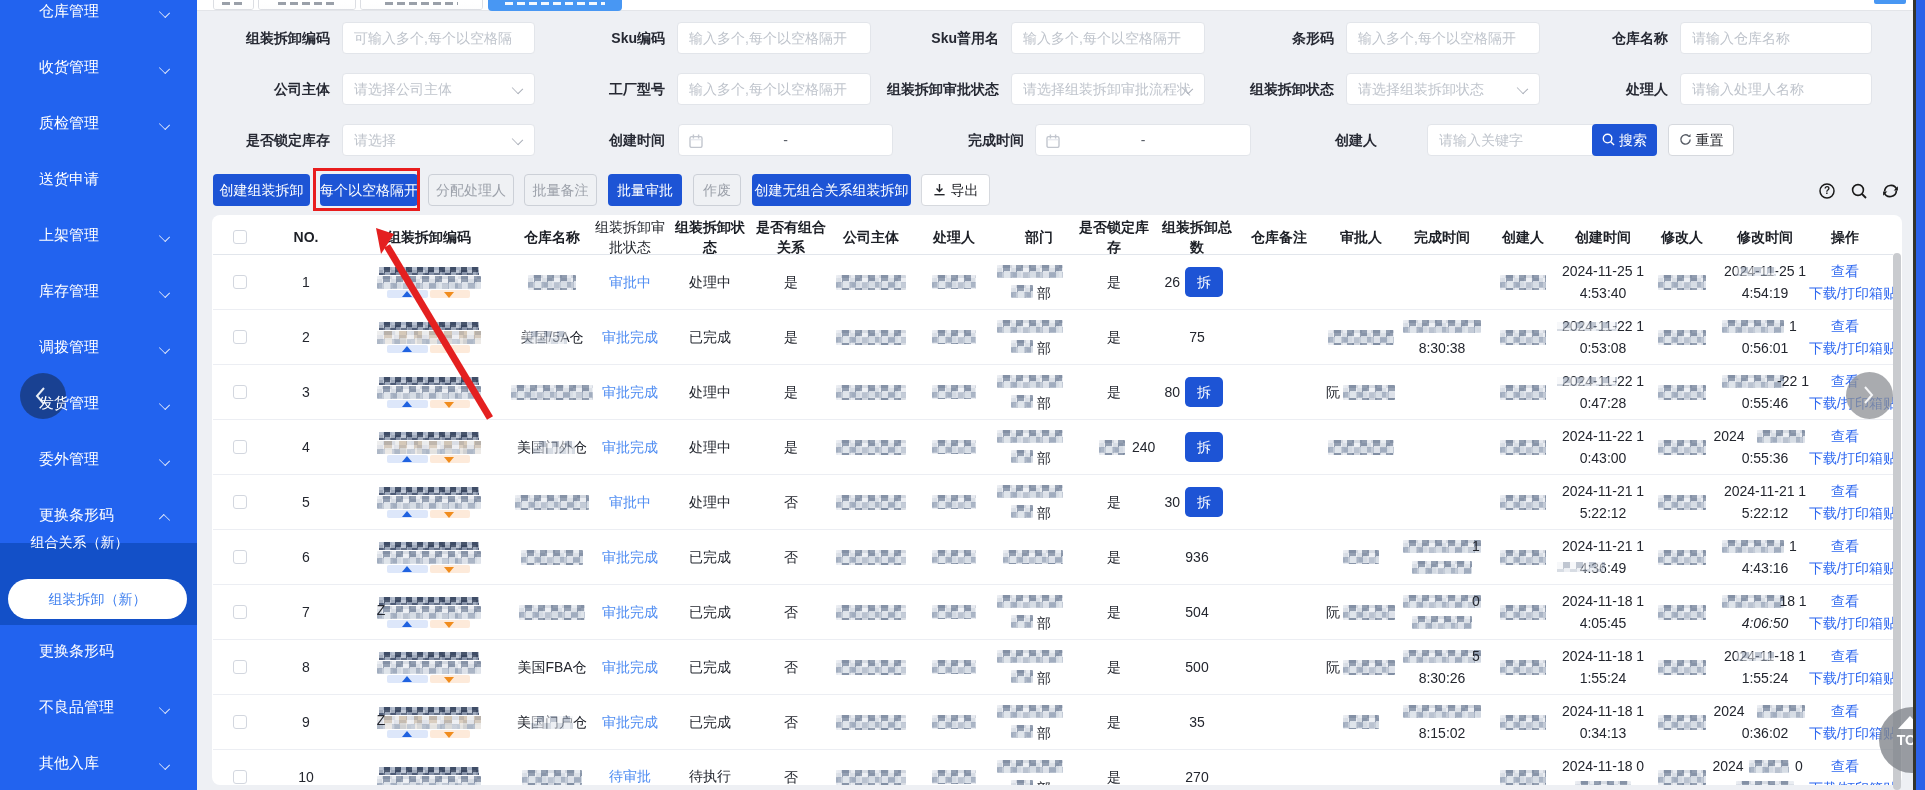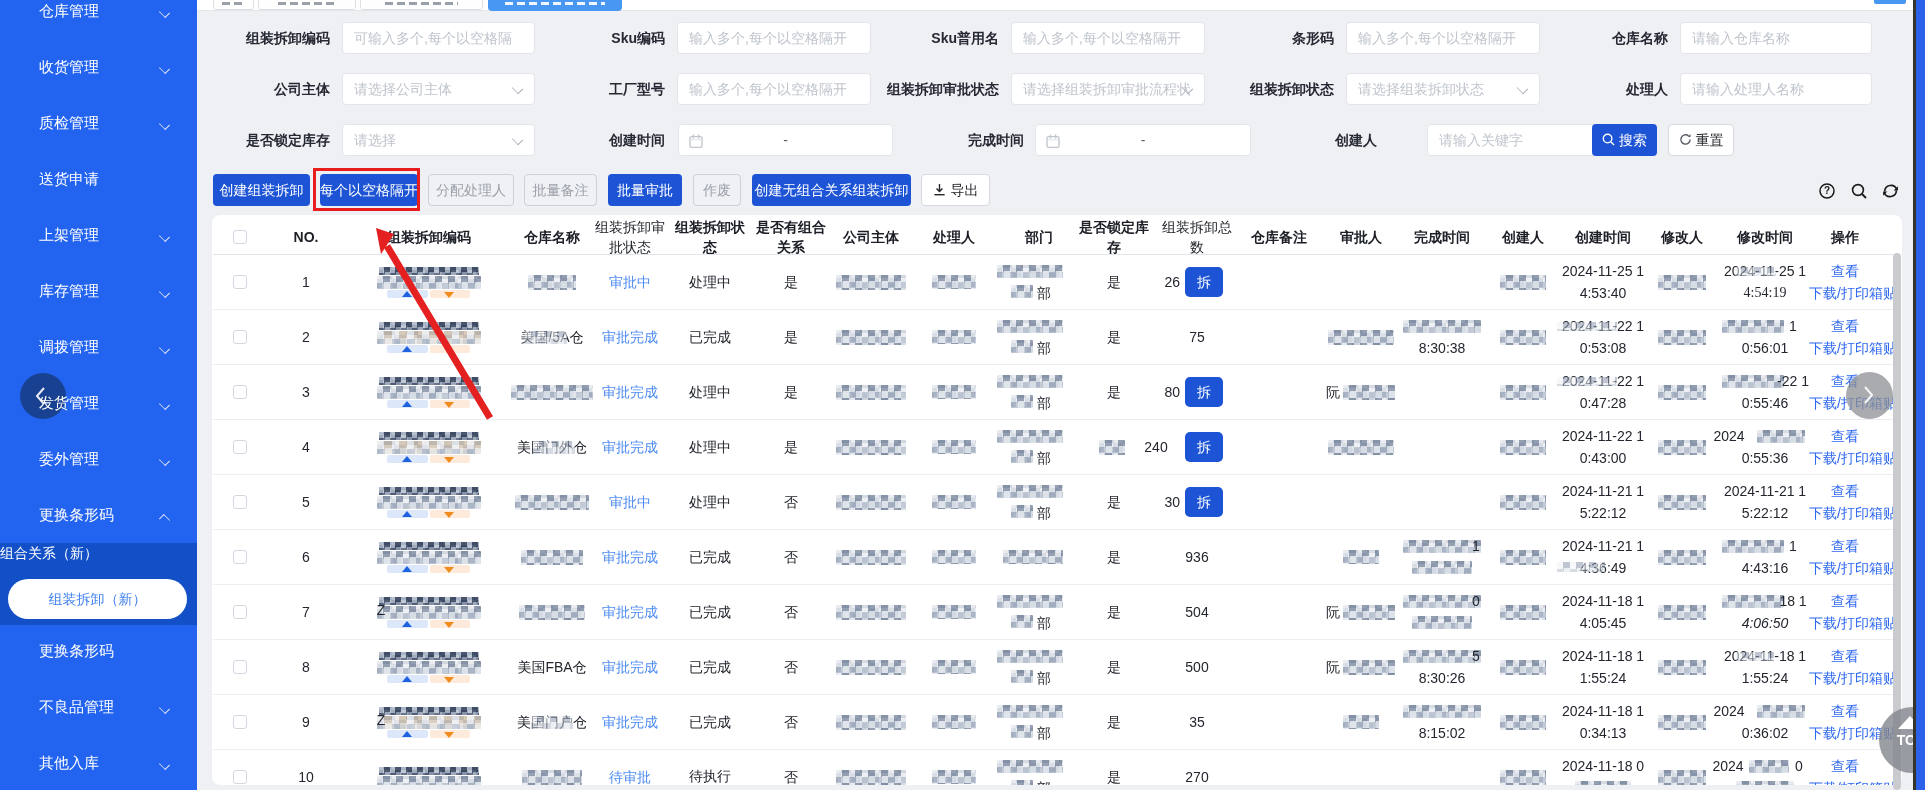--- a/index.html
+++ b/index.html
@@ -142,21 +142,21 @@
 <div class="cell" style="left:1387px;top:227px;width:110px;font-weight:bold;color:#1c1f26">完成时间</div>
 <div class="cell" style="left:1468px;top:227px;width:110px;font-weight:bold;color:#1c1f26">创建人</div>
 <div class="cell" style="left:1548px;top:227px;width:110px;font-weight:bold;color:#1c1f26">创建时间</div>
 <div class="cell" style="left:1627px;top:227px;width:110px;font-weight:bold;color:#1c1f26">修改人</div>
 <div class="cell" style="left:1710px;top:227px;width:110px;font-weight:bold;color:#1c1f26">修改时间</div>
 <div class="cell" style="left:1790px;top:227px;width:110px;font-weight:bold;color:#1c1f26">操作</div>
 <div class="cell" style="left:590px;top:227px;width:80px;font-weight:normal;color:#1c1f26;top:217px">组装拆卸审<br>批状态</div>
 <div class="cell" style="left:670px;top:227px;width:80px;font-weight:bold;color:#1c1f26;top:217px">组装拆卸状<br>态</div>
 <div class="cell" style="left:751px;top:227px;width:80px;font-weight:bold;color:#1c1f26;top:217px">是否有组合<br>关系</div>
 <div class="cell" style="left:1074px;top:227px;width:80px;font-weight:bold;color:#1c1f26;top:217px">是否锁定库<br>存</div>
-<div class="cell" style="left:1157px;top:227px;width:80px;font-weight:normal;color:#1c1f26;top:217px">组装拆卸总<br>数</div>
+<div class="cell" style="left:1157px;top:227px;width:80px;font-weight:bold;color:#1c1f26;top:217px">组装拆卸总<br>数</div>
 <div class="abs" style="left:233px;top:230px;width:14px;height:14px;border:1px solid #d3d7df;border-radius:3px;background:#fff"></div>
 <div class="abs" style="left:213px;top:254px;width:1680px;height:1px;background:#e2e6ec"></div>
 <div class="abs" style="left:213px;top:309px;width:1680px;height:1px;background:#eceef3"></div>
 <div class="abs" style="left:233px;top:275px;width:14px;height:14px;border:1px solid #d3d7df;border-radius:3px;background:#fff"></div>
 <div class="cell" style="left:246px;top:272px;width:120px;">1</div>
 <div class="mzd" style="left:379px;top:267px;width:100px;height:8px"></div>
 <div class="mz" style="left:377px;top:276px;width:104px;height:13px"></div>
 <div class="tagb" style="left:387px;top:290px;width:41px"></div>
 <div class="tria" style="left:402px;top:291px;border-left:5px solid transparent;border-right:5px solid transparent;border-bottom:6px solid #1f62e0"></div>
 <div class="tago" style="left:430px;top:290px;width:40px"></div>
@@ -172,21 +172,21 @@
 <div class="cell" style="left:1034px;top:283px;width:20px;">部</div>
 <div class="cell" style="left:1054px;top:272px;width:120px;">是</div>
 <div class="cell" style="left:1132px;top:272px;width:48px;text-align:right">26</div>
 <div class="btn btn-p" style="left:1185px;top:267px;width:38px;height:30px;line-height:30px;border-radius:5px">拆</div>
 <div class="mz" style="left:1500px;top:275px;width:46px;height:15px"></div>
 <div class="cell" style="left:1548px;top:261px;width:110px;">2024-11-25 1</div>
 <div class="cell" style="left:1553px;top:283px;width:100px;">4:53:40</div>
 <div class="mz" style="left:1658px;top:275px;width:48px;height:15px"></div>
 <div class="cell" style="left:1710px;top:261px;width:110px;">2024-11-25 1</div>
 <div class="mzl" style="left:1735px;top:267px;width:41px;height:9px"></div>
-<div class="cell" style="left:1715px;top:283px;width:100px;font-family:Liberation Serif, serif;">4:54:19</div>
+<div class="cell" style="left:1715px;top:283px;width:100px;">4:54:19</div>
 <div class="cell link" style="left:1815px;top:261px;width:60px;">查看</div>
 <div class="cell link" style="left:1803px;top:283px;width:100px;">下载/打印箱贴</div>
 <div class="abs" style="left:213px;top:364px;width:1680px;height:1px;background:#eceef3"></div>
 <div class="abs" style="left:233px;top:330px;width:14px;height:14px;border:1px solid #d3d7df;border-radius:3px;background:#fff"></div>
 <div class="cell" style="left:246px;top:327px;width:120px;">2</div>
 <div class="mzd" style="left:379px;top:322px;width:100px;height:8px"></div>
 <div class="mzw" style="left:377px;top:331px;width:104px;height:13px"></div>
 <div class="tagb" style="left:387px;top:345px;width:41px"></div>
 <div class="tria" style="left:402px;top:346px;border-left:5px solid transparent;border-right:5px solid transparent;border-bottom:6px solid #1f62e0"></div>
 <div class="tago" style="left:430px;top:345px;width:40px"></div>
@@ -262,21 +262,21 @@
 <div class="cell bluetx" style="left:570px;top:437px;width:120px;">审批完成</div>
 <div class="cell" style="left:650px;top:437px;width:120px;">处理中</div>
 <div class="cell" style="left:731px;top:437px;width:120px;">是</div>
 <div class="mz" style="left:836px;top:440px;width:70px;height:15px"></div>
 <div class="mz" style="left:932px;top:440px;width:44px;height:14px"></div>
 <div class="mz" style="left:997px;top:430px;width:66px;height:13px"></div>
 <div class="mz" style="left:1011px;top:450px;width:22px;height:13px"></div>
 <div class="cell" style="left:1034px;top:448px;width:20px;">部</div>
 <div class="cell" style="left:1054px;top:437px;width:120px;">是</div>
 <div class="mz" style="left:1099px;top:440px;width:26px;height:15px"></div>
-<div class="cell" style="left:1132px;top:437px;width:48px;text-align:center">240</div>
+<div class="cell" style="left:1132px;top:437px;width:48px;text-align:left">240</div>
 <div class="btn btn-p" style="left:1185px;top:432px;width:38px;height:30px;line-height:30px;border-radius:5px">拆</div>
 <div class="mz" style="left:1328px;top:440px;width:66px;height:15px"></div>
 <div class="mz" style="left:1500px;top:440px;width:46px;height:15px"></div>
 <div class="cell" style="left:1548px;top:426px;width:110px;">2024-11-22 1</div>
 <div class="cell" style="left:1553px;top:448px;width:100px;">0:43:00</div>
 <div class="mz" style="left:1658px;top:440px;width:48px;height:15px"></div>
 <div class="cell" style="left:1707px;top:426px;width:44px;">2024</div>
 <div class="mz" style="left:1757px;top:430px;width:48px;height:13px"></div>
 <div class="cell" style="left:1715px;top:448px;width:100px;">0:55:36</div>
 <div class="cell link" style="left:1815px;top:426px;width:60px;">查看</div>
@@ -444,21 +444,21 @@
 <div class="mz" style="left:1757px;top:705px;width:48px;height:13px"></div>
 <div class="cell" style="left:1715px;top:723px;width:100px;">0:36:02</div>
 <div class="cell link" style="left:1815px;top:701px;width:60px;">查看</div>
 <div class="cell link" style="left:1803px;top:723px;width:100px;">下载/打印箱贴</div>
 
 <div class="abs" style="left:233px;top:770px;width:14px;height:14px;border:1px solid #d3d7df;border-radius:3px;background:#fff"></div>
 <div class="cell" style="left:246px;top:767px;width:120px;">10</div>
 <div class="mzd" style="left:379px;top:767px;width:100px;height:8px"></div>
 <div class="mz" style="left:377px;top:776px;width:104px;height:14px"></div>
 <div class="mz" style="left:522px;top:770px;width:60px;height:15px"></div>
-<div class="cell bluetx" style="left:570px;top:767px;width:120px;">待审批</div>
+<div class="cell bluetx" style="left:570px;top:767px;width:120px;font-family:Liberation Serif, serif;">待审批</div>
 <div class="cell" style="left:650px;top:767px;width:120px;font-family:Liberation Serif, serif;">待执行</div>
 <div class="cell" style="left:731px;top:767px;width:120px;">否</div>
 <div class="mz" style="left:836px;top:770px;width:70px;height:15px"></div>
 <div class="mz" style="left:932px;top:770px;width:44px;height:14px"></div>
 <div class="mz" style="left:997px;top:760px;width:66px;height:13px"></div>
 <div class="mz" style="left:1011px;top:780px;width:22px;height:13px"></div>
 <div class="cell" style="left:1034px;top:778px;width:20px;">部</div>
 <div class="cell" style="left:1054px;top:767px;width:120px;">是</div>
 <div class="cell" style="left:1137px;top:767px;width:120px;">270</div>
 <div class="mz" style="left:1500px;top:770px;width:46px;height:15px"></div>
@@ -521,21 +521,21 @@
   </div>
 <div class="mi" style="top:679px">
     <span>不良品管理</span>
     <div class="chev"></div>
   </div>
 <div class="mi" style="top:735px">
     <span>其他入库</span>
     <div class="chev"></div>
   </div>
 <div class="abs" style="left:0;top:543px;width:197px;height:82px;background:#1350c8"></div>
-<div class="abs" style="left:0;top:539px;width:159px;height:28px;color:#fff;font-size:14px;line-height:28px;text-align:left">组合关系（新）</div>
+<div class="abs" style="left:0;top:528px;width:159px;height:28px;color:#fff;font-size:14px;line-height:28px;text-align:center">组合关系（新）</div>
 <div class="abs" style="left:8px;top:579px;width:179px;height:40px;background:#fff;border-radius:20px;color:#4080ef;font-size:14px;line-height:40px;text-align:center">组装拆卸（新）</div>
 <div class="abs" style="left:1893px;top:253px;width:8px;height:537px;background:#c9cbcf;border-radius:4px"></div>
 <div class="abs" style="left:1846px;top:372px;width:47px;height:47px;border-radius:50%;background:rgba(140,143,148,.75)"></div>
 <svg class="abs" style="left:1862px;top:384px" width="14" height="22" viewBox="0 0 14 22">
     <path d="M3 3l7 8-7 8" fill="none" stroke="#f5f6f8" stroke-width="2"></path>
   </svg>
 <div class="abs" style="left:1879px;top:707px;width:66px;height:66px;border-radius:50%;background:rgba(130,134,140,.8)"></div>
 <div class="tria" style="left:1898px;top:716px;border-left:12px solid transparent;border-right:12px solid transparent;border-bottom:13px solid #fff"></div>
 <div class="abs" style="left:1886px;top:732px;width:50px;height:20px;color:#fff;font-weight:bold;font-size:14px;text-align:center">TOP</div>
 <div class="abs" style="left:1913px;top:0;width:3px;height:790px;background:#35352c"></div>

